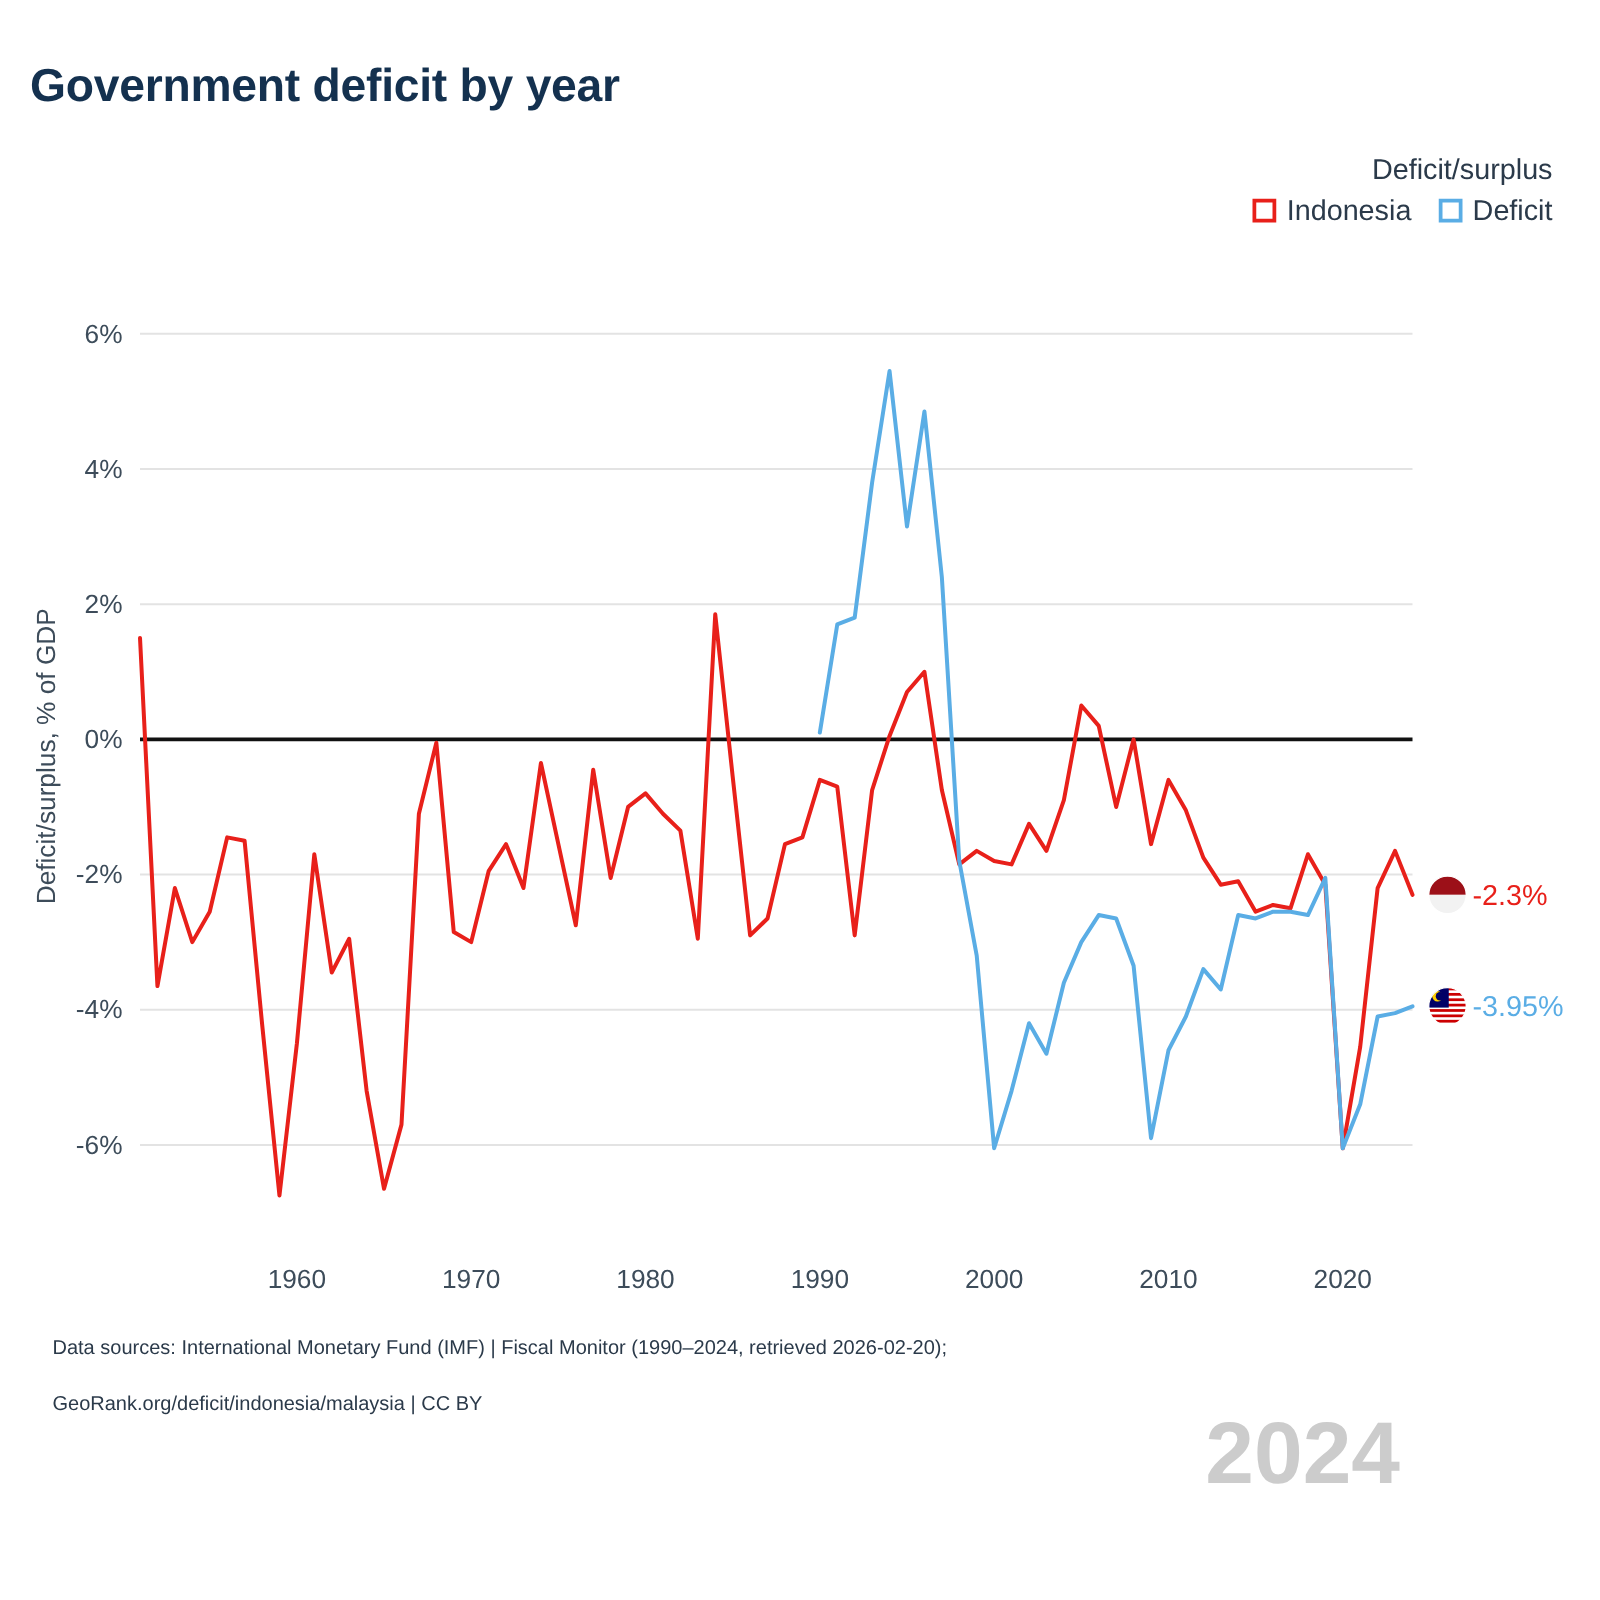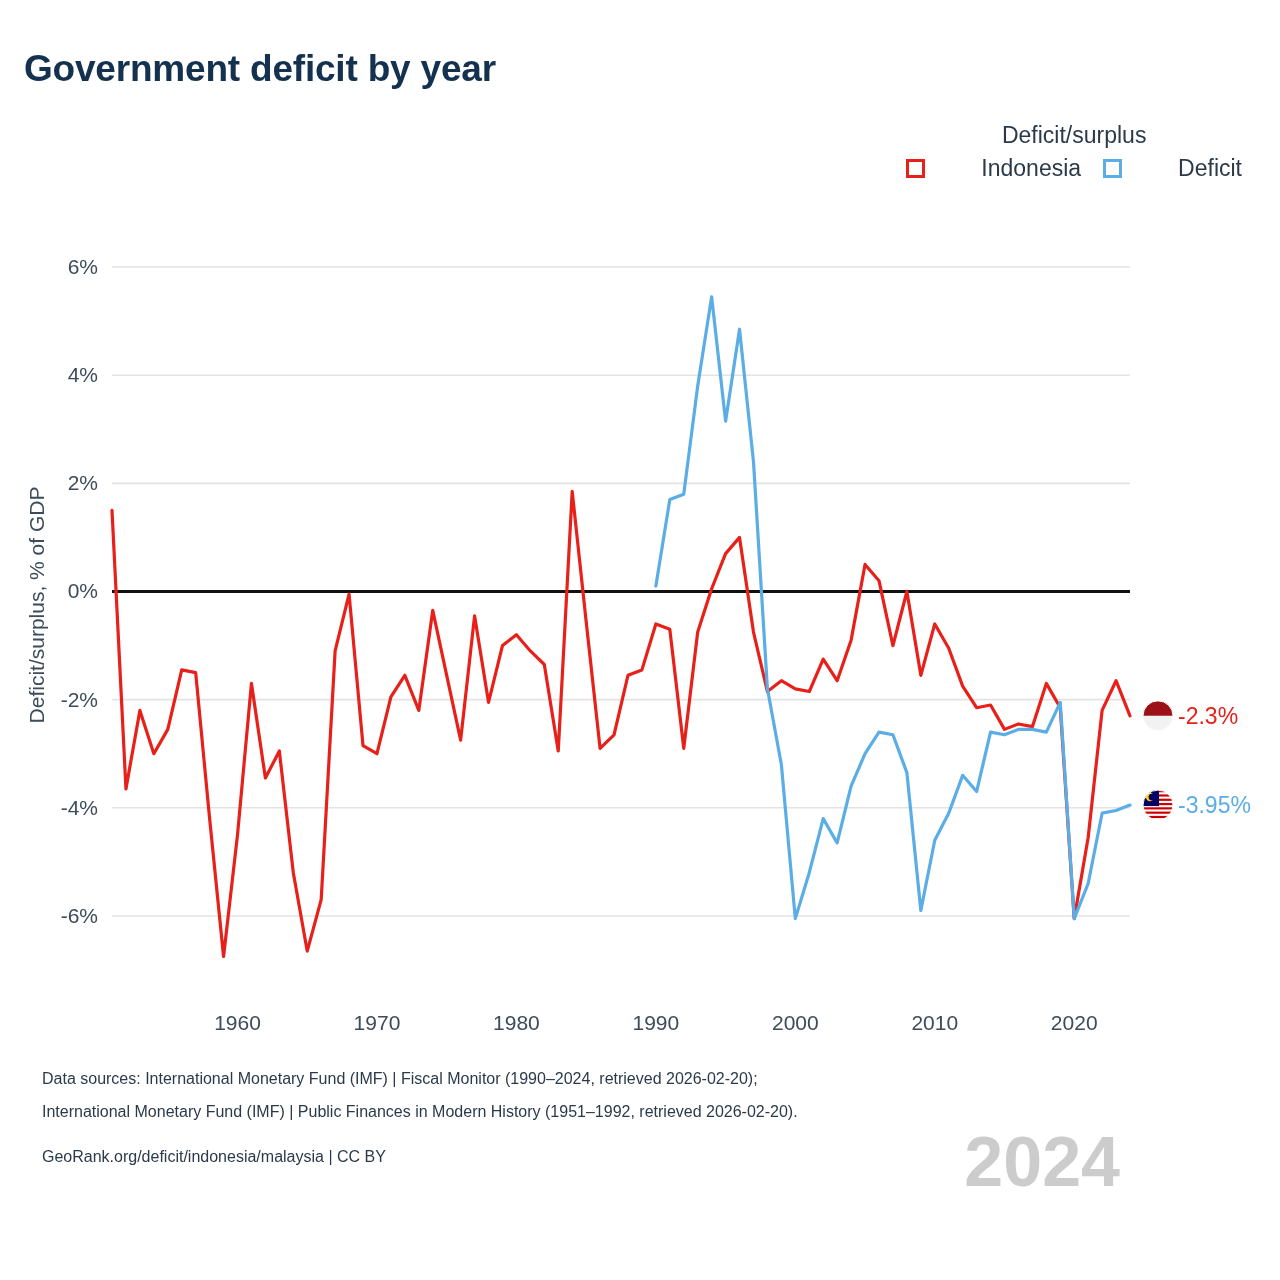--- a/index.html
+++ b/index.html
@@ -31,21 +31,20 @@
   .legend {
     position: absolute;
     right: 38px;
     top: 122px;
     text-align: right;
   }
   .legend-title {
     font-size: 23px;
     color: #2b3a4a;
     margin-bottom: 6px;
-    text-align: center;
   }
   .legend-items {
     display: flex;
     flex-direction: row;
     gap: 22px;
     justify-content: flex-end;
     align-items: center;
   }
   .legend-item {
     display: flex;
@@ -55,21 +54,20 @@
   }
   .legend-swatch {
     width: 19px;
     height: 19px;
     background: #ffffff;
     box-sizing: border-box;
   }
   .legend-label {
     font-size: 23px;
     color: #2b3a4a;
-    margin-left: 48px;
   }
   .plot-area {
     position: absolute;
     left: 0;
     top: 200px;
     width: 1280px;
     height: 840px;
   }
   .watermark {
     position: absolute;
@@ -180,17 +178,16 @@
           <circle cx="1158" cy="605.0740740740741" r="15" fill="none" stroke="#ffffff" stroke-width="1"></circle>
         </g>
         <text x="1178" y="613.0740740740741" class="endlabel-text" fill="#5aade5">-3.95%</text>
       </svg>
   </div>
 
   <div class="watermark">2024</div>
 
   <div class="footer">
     <div>Data sources: International Monetary Fund (IMF) | Fiscal Monitor (1990–2024, retrieved 2026-02-20);</div>
-    <div>International Monetary Fund (IMF) | Public Finances in Modern History (1951–1992, retrieved 2026-02-20).</div>
     <div class="footer-line2">GeoRank.org/deficit/indonesia/malaysia | CC BY</div>
   </div>
 
 </div>
 
 </body></html>

